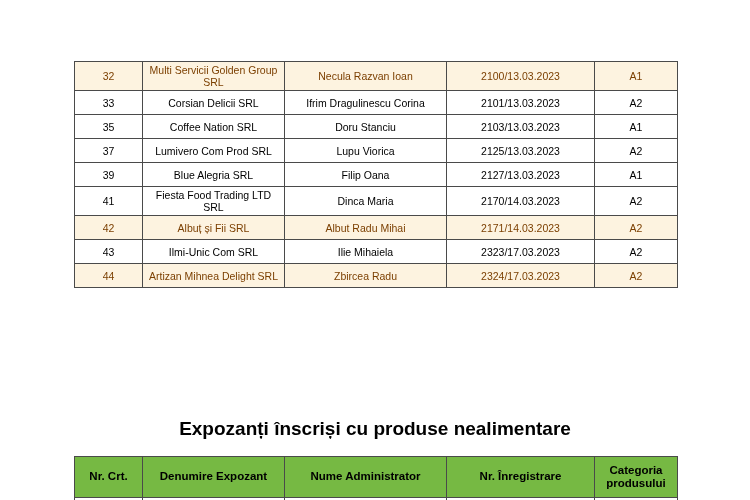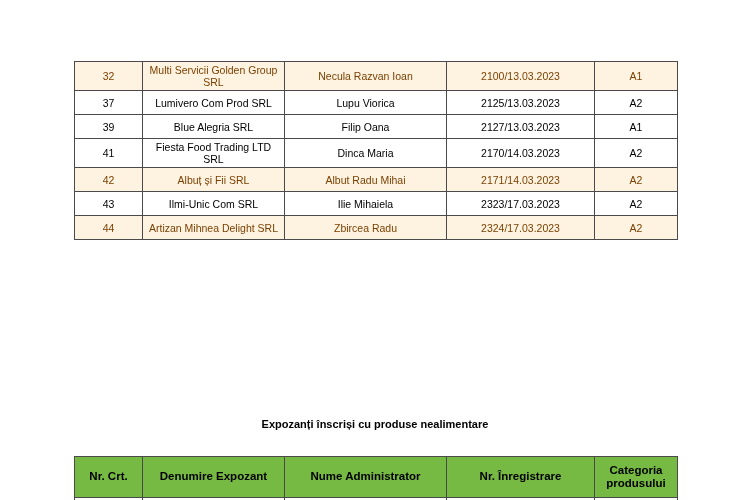--- a/index.html
+++ b/index.html
@@ -59,21 +59,21 @@
     background: #ffffff;
     color: #000000;
   }
 
   .section-title {
     position: absolute;
     left: 0;
     top: 418px;
     width: 750px;
     text-align: center;
-    font-size: 11px;
+    font-size: 19px;
     font-weight: bold;
     color: #000000;
   }
 
   
   #table-nonfood-header {
     position: absolute;
     left: 74px;
     top: 456px;
     width: 603px;
@@ -106,20 +106,34 @@
     </colgroup>
     <tbody>
       <tr class="row-beige">
         <td>32</td>
         <td>Multi Servicii Golden Group SRL</td>
         <td>Necula Razvan Ioan</td>
         <td>2100/13.03.2023</td>
         <td>A1</td>
       </tr>
       <tr class="row-white">
+        <td>33</td>
+        <td>Corsian Delicii SRL</td>
+        <td>Ifrim Dragulinescu Corina</td>
+        <td>2101/13.03.2023</td>
+        <td>A2</td>
+      </tr>
+      <tr class="row-white">
+        <td>35</td>
+        <td>Coffee Nation SRL</td>
+        <td>Doru Stanciu</td>
+        <td>2103/13.03.2023</td>
+        <td>A1</td>
+      </tr>
+      <tr class="row-white">
         <td>37</td>
         <td>Lumivero Com Prod SRL</td>
         <td>Lupu Viorica</td>
         <td>2125/13.03.2023</td>
         <td>A2</td>
       </tr>
       <tr class="row-white">
         <td>39</td>
         <td>Blue Alegria SRL</td>
         <td>Filip Oana</td>

